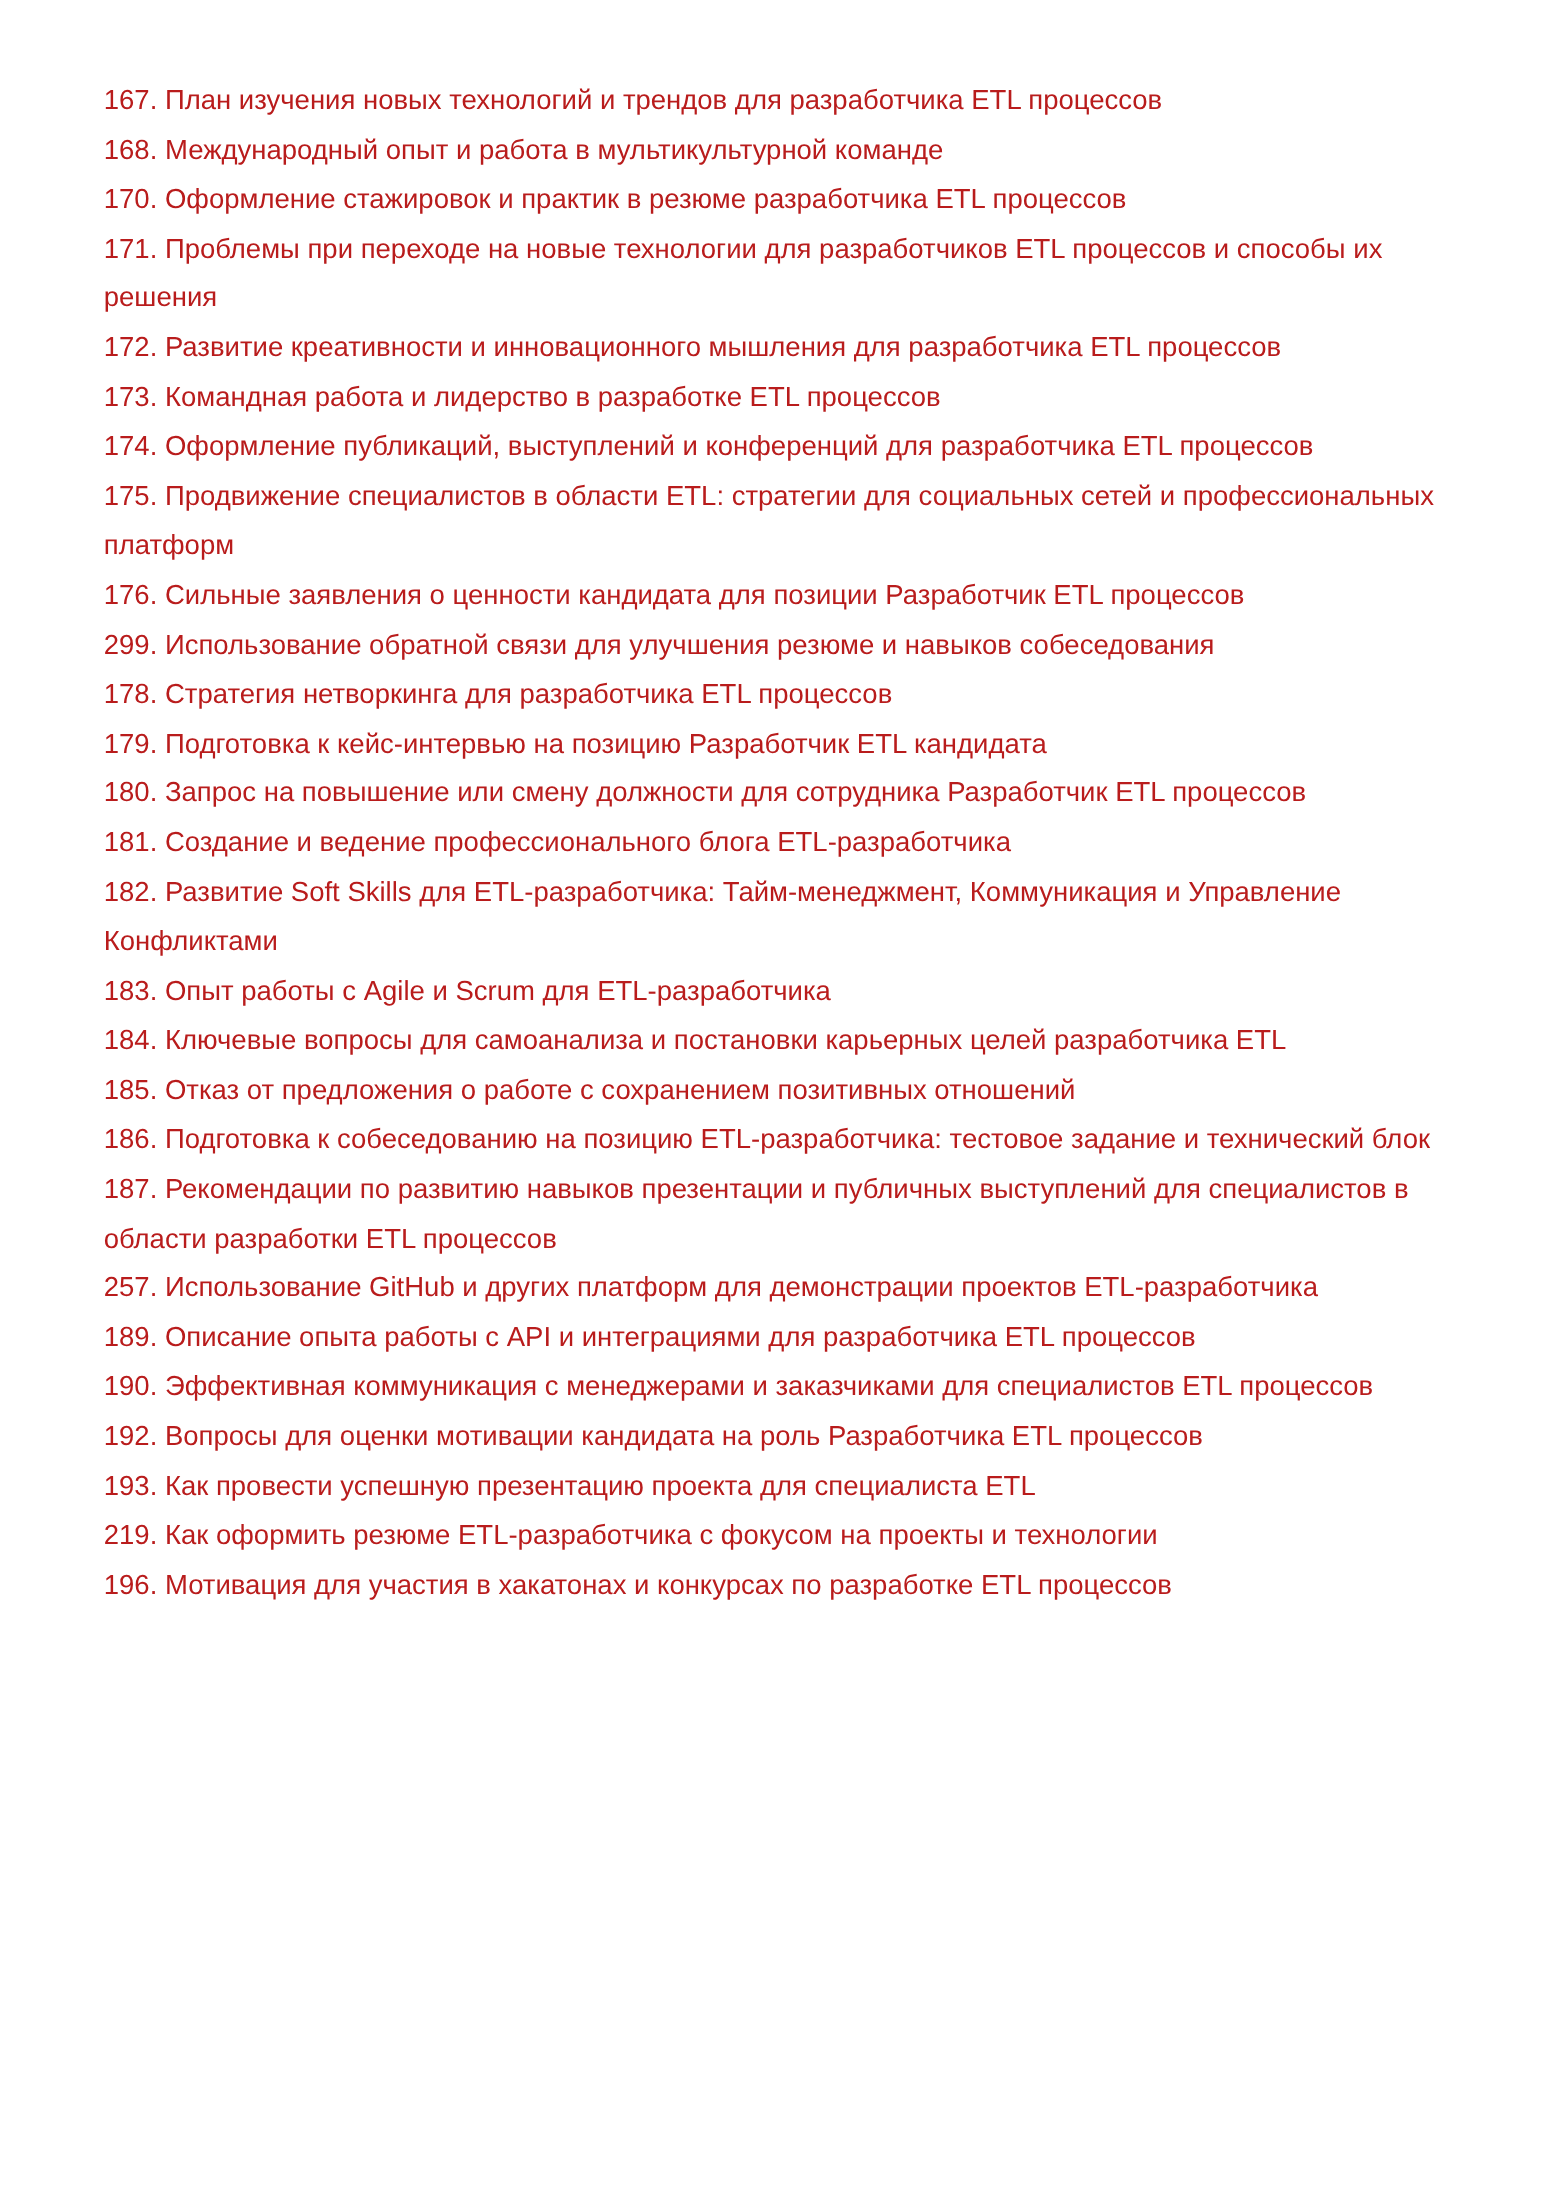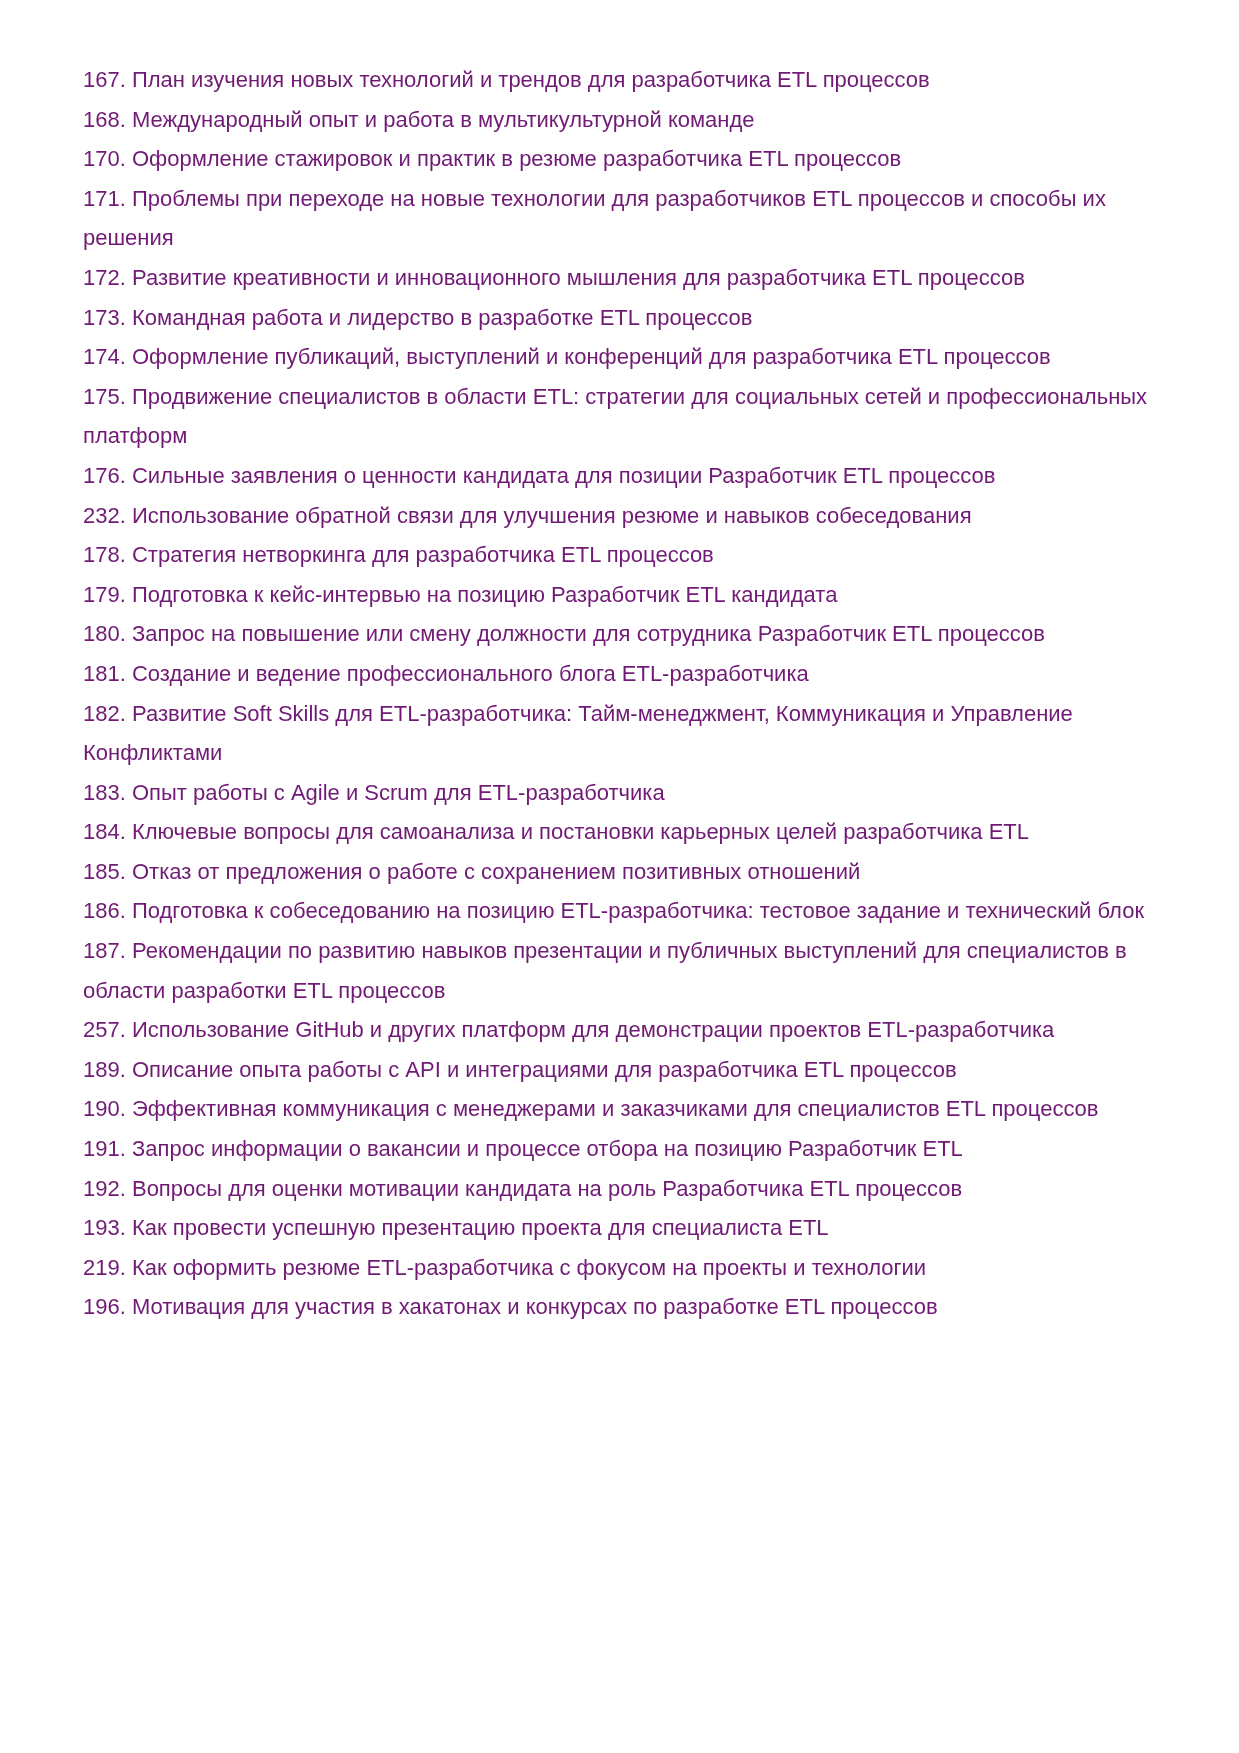--- a/index.html
+++ b/index.html
@@ -14,54 +14,53 @@
       overflow: hidden;
     }
     .page {
       position: absolute;
       left: 83px;
       top: 60px;
       width: 1080px;
       font-family: "Liberation Sans", "DejaVu Sans", sans-serif;
       font-size: 22px;
       line-height: 39.6px;
-      color: #701a75;
+      color: #b91c1c;
     }
     .item {
       margin: 0;
       padding: 0;
     }
   </style>
 </head>
 <body>
 
 <div class="page">
   <div id="list">
       <p class="item"><span>167.</span> <span>План изучения новых технологий и трендов для разработчика ETL процессов</span></p>
       <p class="item"><span>168.</span> <span>Международный опыт и работа в мультикультурной команде</span></p>
       <p class="item"><span>170.</span> <span>Оформление стажировок и практик в резюме разработчика ETL процессов</span></p>
       <p class="item"><span>171.</span> <span>Проблемы при переходе на новые технологии для разработчиков ETL процессов и способы их решения</span></p>
       <p class="item"><span>172.</span> <span>Развитие креативности и инновационного мышления для разработчика ETL процессов</span></p>
       <p class="item"><span>173.</span> <span>Командная работа и лидерство в разработке ETL процессов</span></p>
       <p class="item"><span>174.</span> <span>Оформление публикаций, выступлений и конференций для разработчика ETL процессов</span></p>
       <p class="item"><span>175.</span> <span>Продвижение специалистов в области ETL: стратегии для социальных сетей и профессиональных платформ</span></p>
       <p class="item"><span>176.</span> <span>Сильные заявления о ценности кандидата для позиции Разработчик ETL процессов</span></p>
-      <p class="item"><span>232.</span> <span>Использование обратной связи для улучшения резюме и навыков собеседования</span></p>
+      <p class="item"><span>299.</span> <span>Использование обратной связи для улучшения резюме и навыков собеседования</span></p>
       <p class="item"><span>178.</span> <span>Стратегия нетворкинга для разработчика ETL процессов</span></p>
       <p class="item"><span>179.</span> <span>Подготовка к кейс-интервью на позицию Разработчик ETL кандидата</span></p>
       <p class="item"><span>180.</span> <span>Запрос на повышение или смену должности для сотрудника Разработчик ETL процессов</span></p>
       <p class="item"><span>181.</span> <span>Создание и ведение профессионального блога ETL-разработчика</span></p>
       <p class="item"><span>182.</span> <span>Развитие Soft Skills для ETL-разработчика: Тайм-менеджмент, Коммуникация и Управление Конфликтами</span></p>
       <p class="item"><span>183.</span> <span>Опыт работы с Agile и Scrum для ETL-разработчика</span></p>
       <p class="item"><span>184.</span> <span>Ключевые вопросы для самоанализа и постановки карьерных целей разработчика ETL</span></p>
       <p class="item"><span>185.</span> <span>Отказ от предложения о работе с сохранением позитивных отношений</span></p>
       <p class="item"><span>186.</span> <span>Подготовка к собеседованию на позицию ETL-разработчика: тестовое задание и технический блок</span></p>
       <p class="item"><span>187.</span> <span>Рекомендации по развитию навыков презентации и публичных выступлений для специалистов в области разработки ETL процессов</span></p>
       <p class="item"><span>257.</span> <span>Использование GitHub и других платформ для демонстрации проектов ETL-разработчика</span></p>
       <p class="item"><span>189.</span> <span>Описание опыта работы с API и интеграциями для разработчика ETL процессов</span></p>
       <p class="item"><span>190.</span> <span>Эффективная коммуникация с менеджерами и заказчиками для специалистов ETL процессов</span></p>
-      <p class="item"><span>191.</span> <span>Запрос информации о вакансии и процессе отбора на позицию Разработчик ETL</span></p>
       <p class="item"><span>192.</span> <span>Вопросы для оценки мотивации кандидата на роль Разработчика ETL процессов</span></p>
       <p class="item"><span>193.</span> <span>Как провести успешную презентацию проекта для специалиста ETL</span></p>
       <p class="item"><span>219.</span> <span>Как оформить резюме ETL-разработчика с фокусом на проекты и технологии</span></p>
       <p class="item"><span>196.</span> <span>Мотивация для участия в хакатонах и конкурсах по разработке ETL процессов</span></p>
     </div>
 </div>
 
 </body></html>

